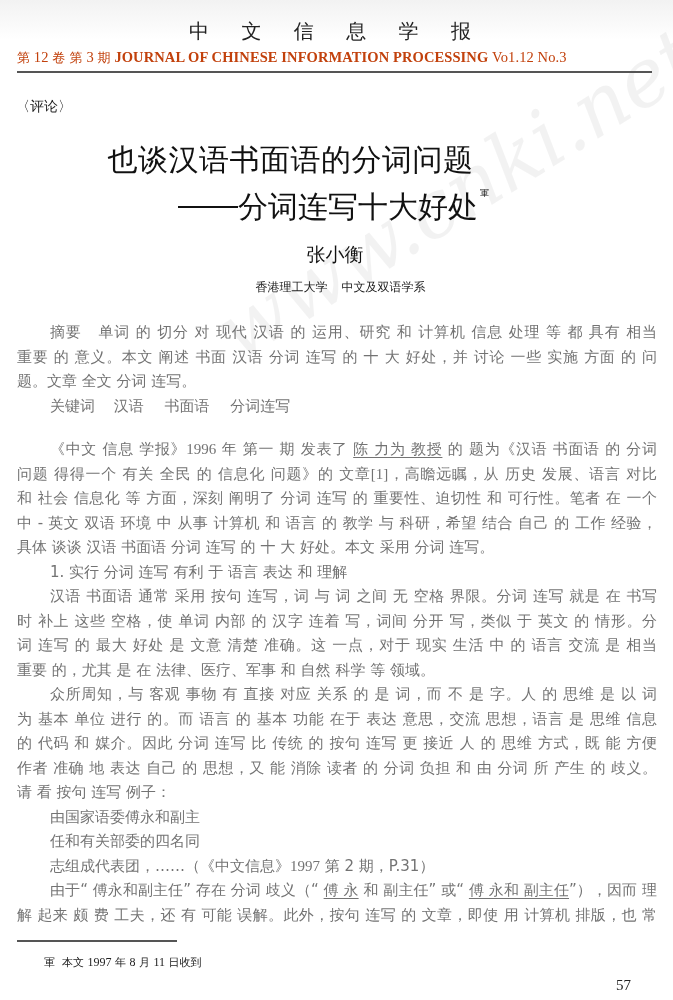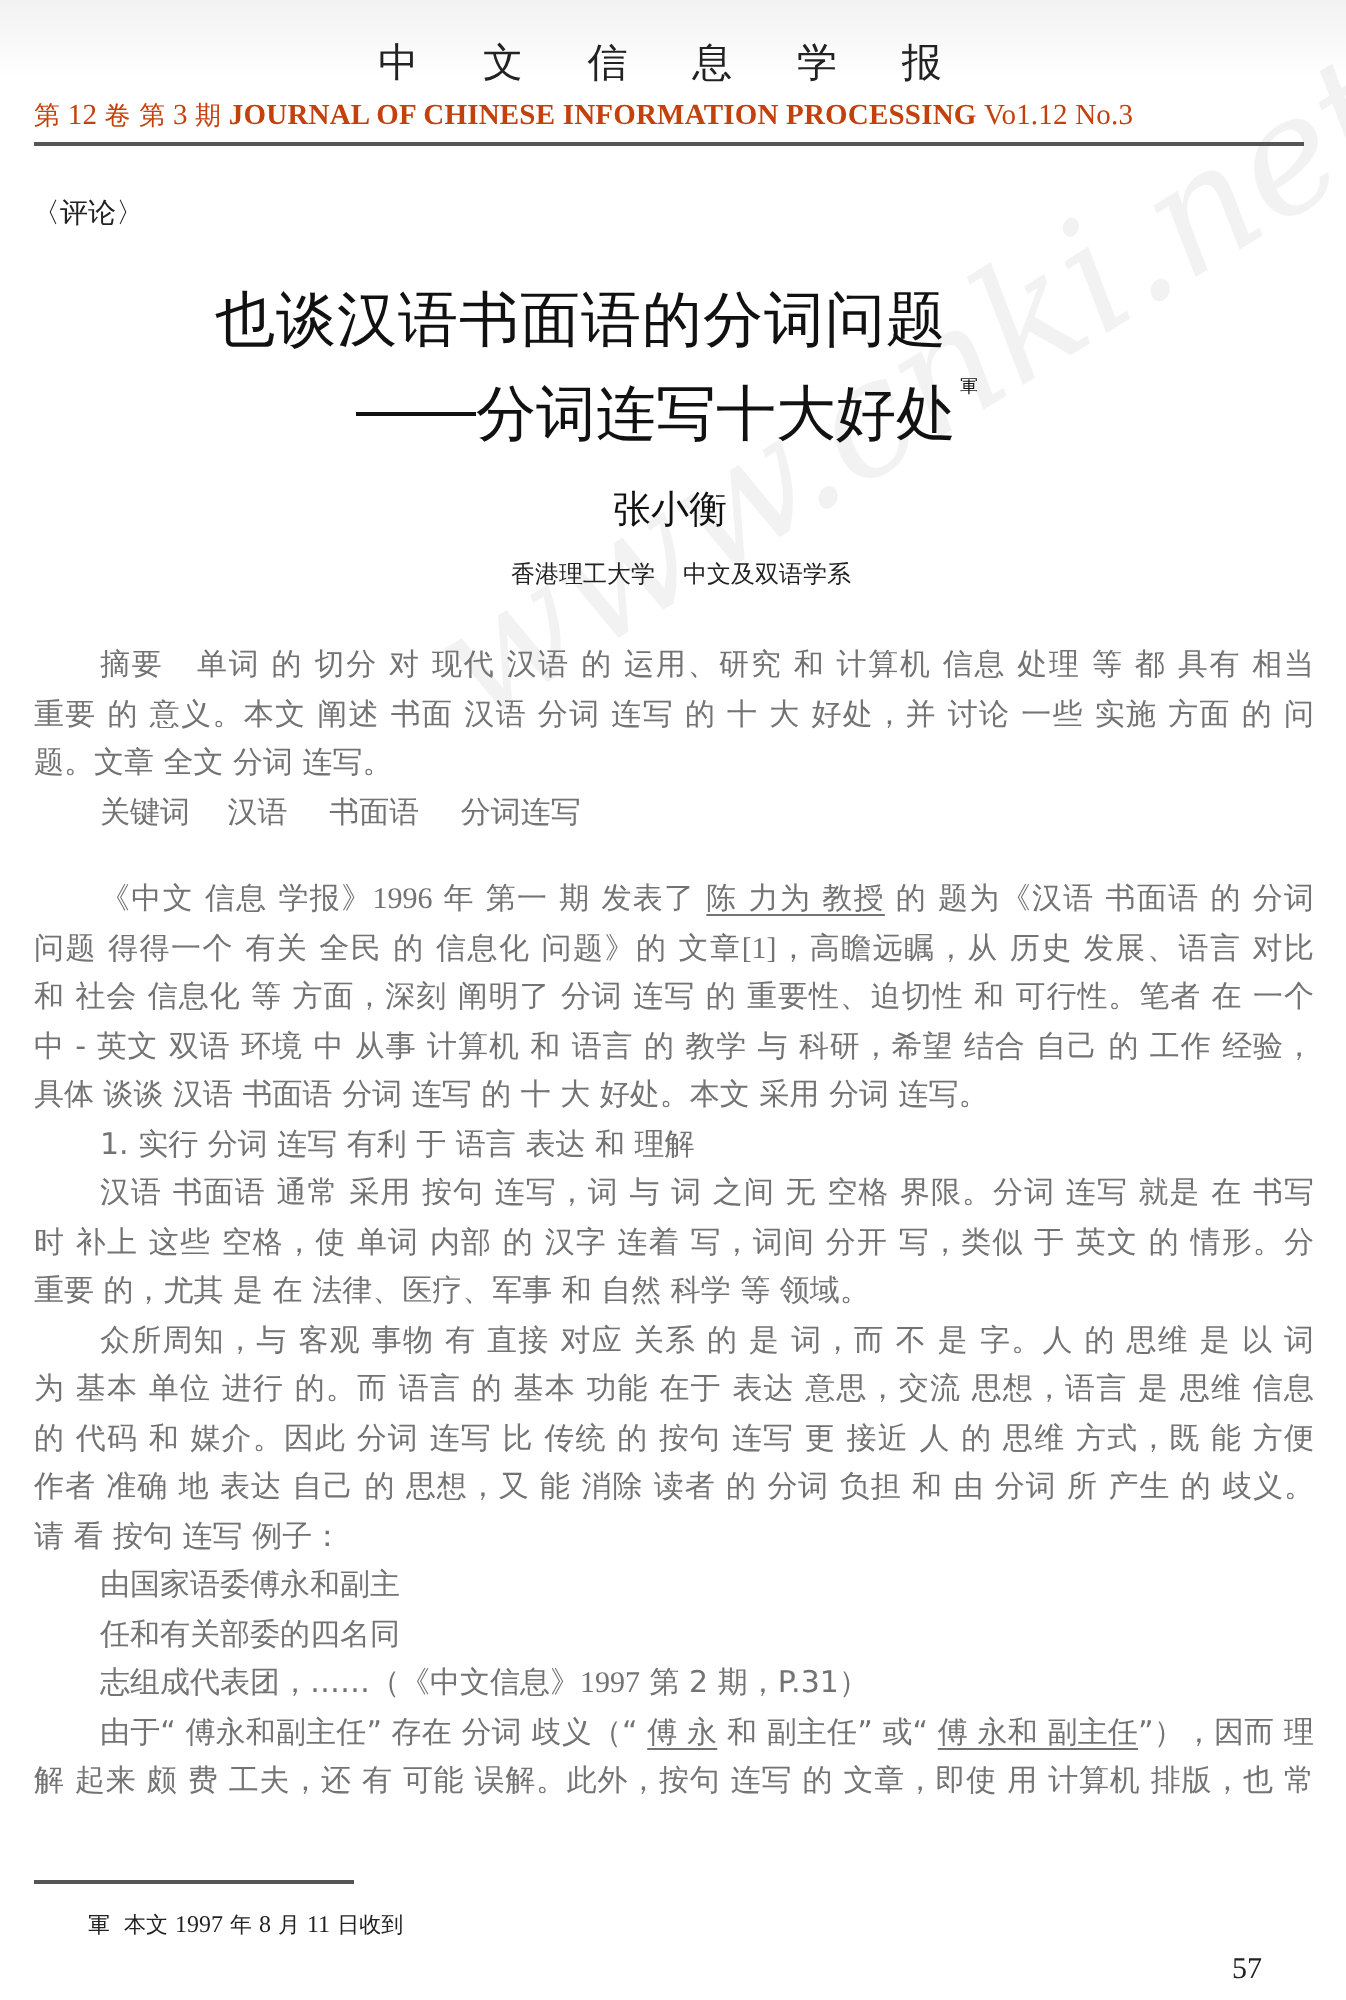--- a/index.html
+++ b/index.html
@@ -105,20 +105,21 @@
     <span>问题 得得一个 有关 全民 的 信息化 问题》的 文章</span><span class="num-serif">[1]</span><span>，高瞻远瞩，从 历史 发展、语言 对比</span>
   </div>
   <div class="line">和 社会 信息化 等 方面，深刻 阐明了 分词 连写 的 重要性、迫切性 和 可行性。笔者 在 一个</div>
   <div class="line">中 - 英文 双语 环境 中 从事 计算机 和 语言 的 教学 与 科研，希望 结合 自己 的 工作 经验，</div>
   <div class="line last">具体 谈谈 汉语 书面语 分词 连写 的 十 大 好处。本文 采用 分词 连写。</div>
 
   <div class="line last indent">1. 实行 分词 连写 有利 于 语言 表达 和 理解</div>
 
   <div class="line indent">汉语 书面语 通常 采用 按句 连写，词 与 词 之间 无 空格 界限。分词 连写 就是 在 书写</div>
   <div class="line">时 补上 这些 空格，使 单词 内部 的 汉字 连着 写，词间 分开 写，类似 于 英文 的 情形。分</div>
+  <div class="line">词 连写 的 最大 好处 是 文意 清楚 准确。这 一点，对于 现实 生活 中 的 语言 交流 是 相当</div>
   <div class="line last">重要 的，尤其 是 在 法律、医疗、军事 和 自然 科学 等 领域。</div>
 
   <div class="line indent">众所周知，与 客观 事物 有 直接 对应 关系 的 是 词，而 不 是 字。人 的 思维 是 以 词</div>
   <div class="line">为 基本 单位 进行 的。而 语言 的 基本 功能 在于 表达 意思，交流 思想，语言 是 思维 信息</div>
   <div class="line">的 代码 和 媒介。因此 分词 连写 比 传统 的 按句 连写 更 接近 人 的 思维 方式，既 能 方便</div>
   <div class="line">作者 准确 地 表达 自己 的 思想，又 能 消除 读者 的 分词 负担 和 由 分词 所 产生 的 歧义。</div>
   <div class="line last">请 看 按句 连写 例子：</div>
 
   <div class="line last indent2">由国家语委傅永和副主</div>
   <div class="line last indent2">任和有关部委的四名同</div>

